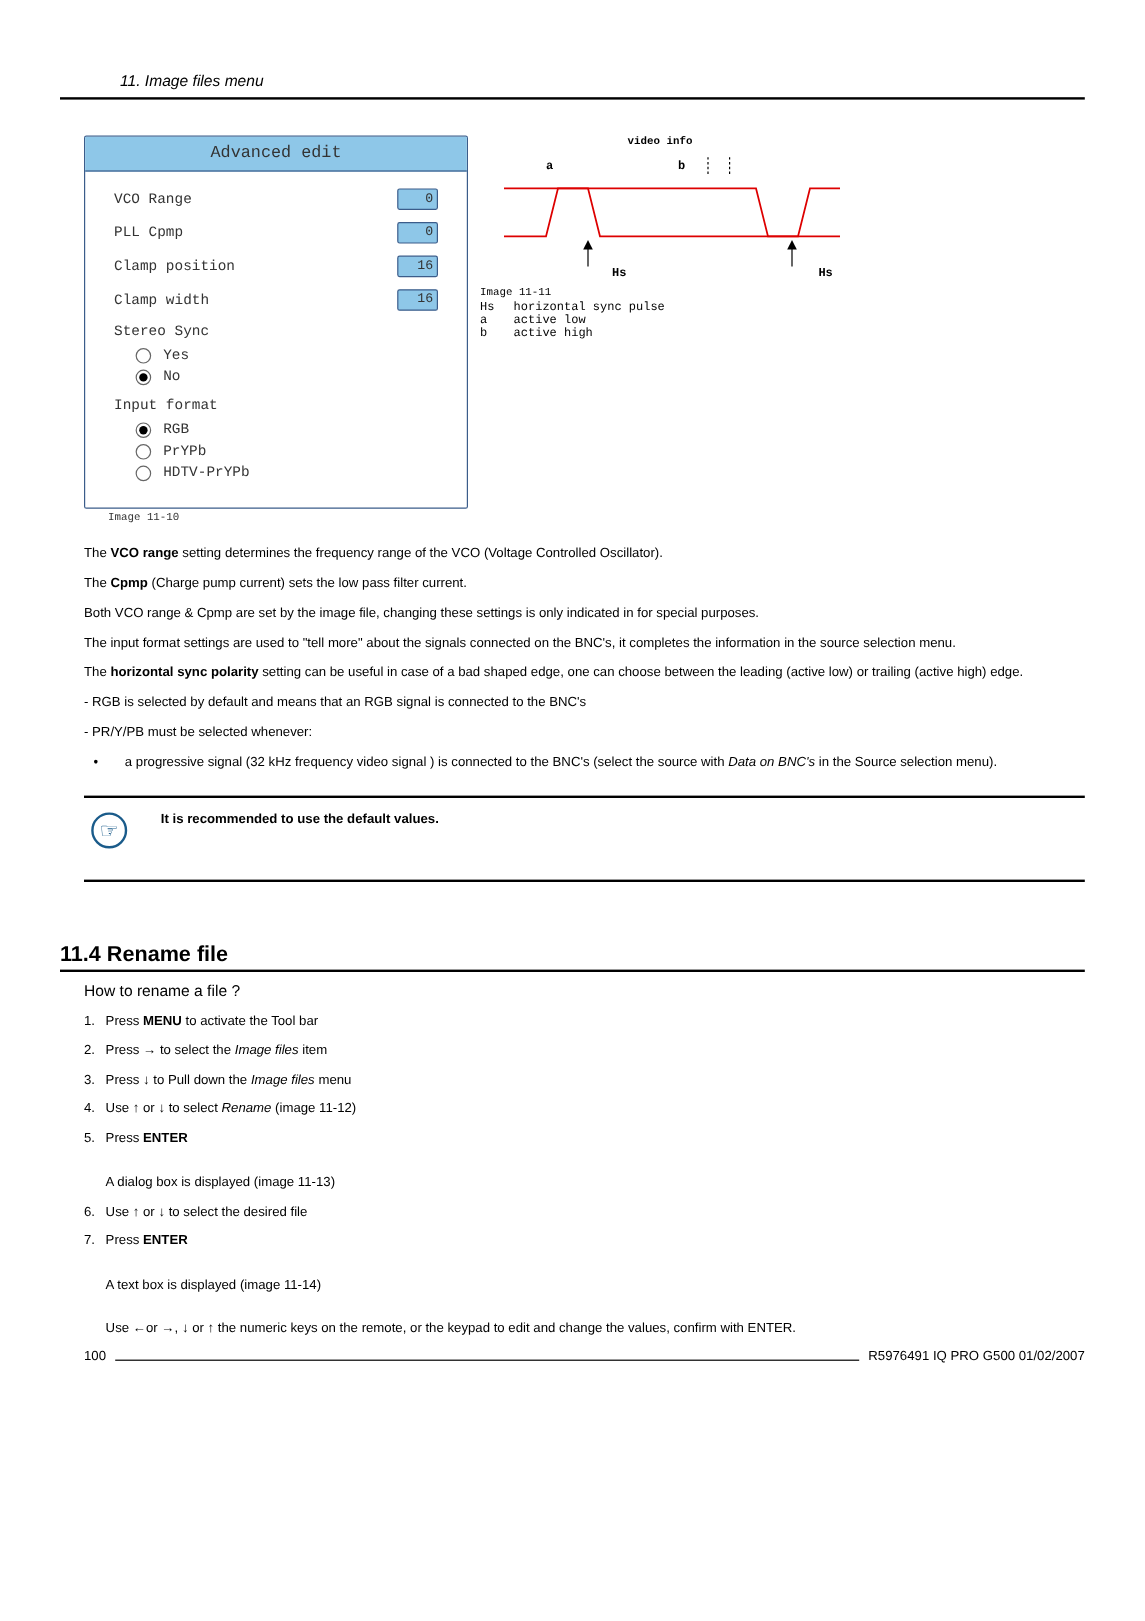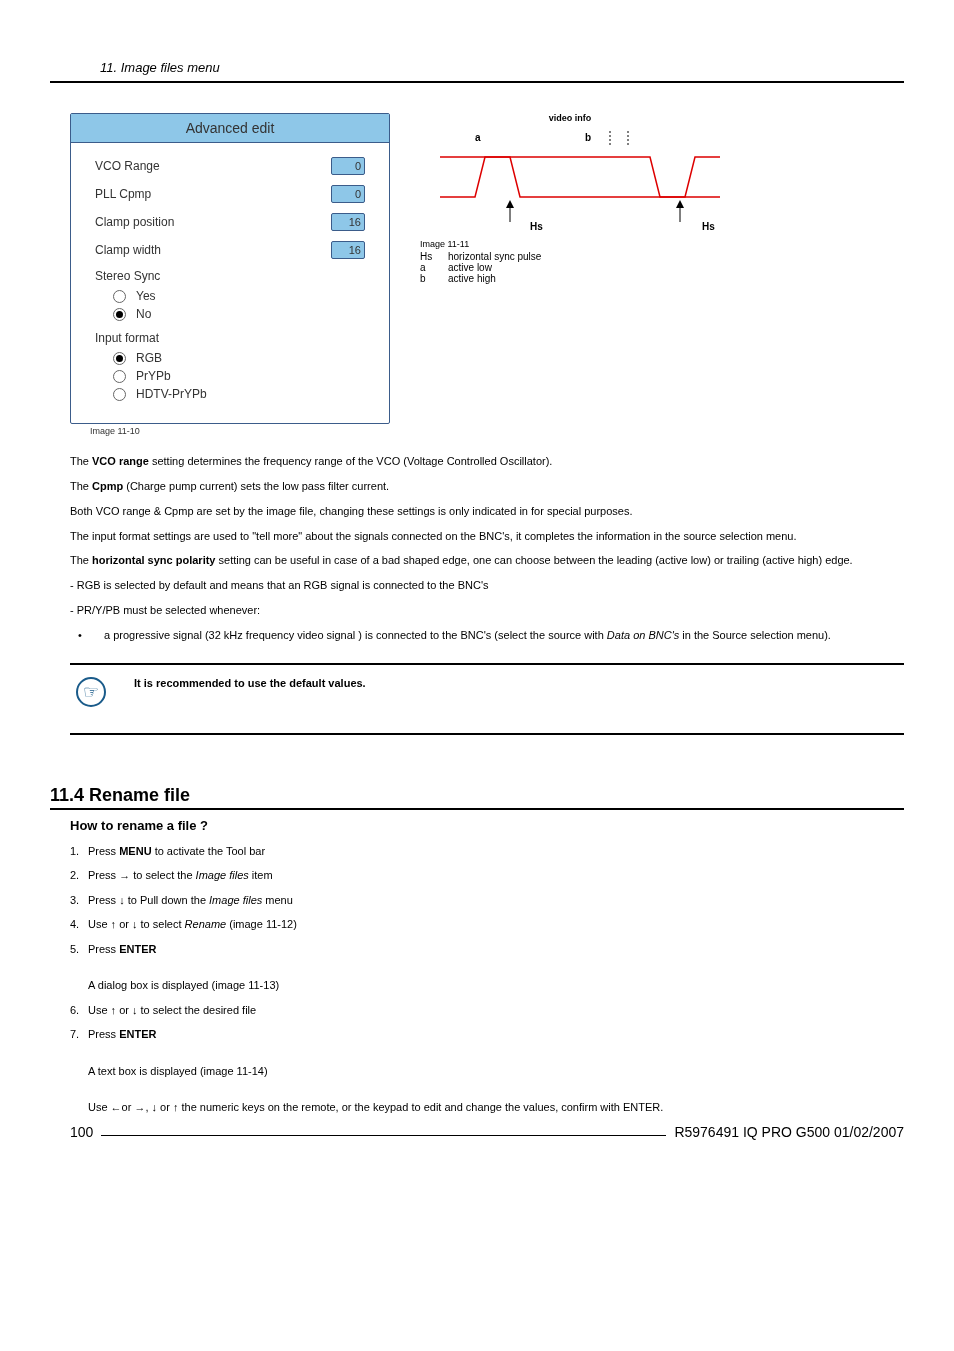--- a/index.html
+++ b/index.html
@@ -14,22 +14,22 @@
   .header-title {
     font-style: italic;
     font-size: 13px;
     border-bottom: 2px solid #000;
     padding-bottom: 6px;
     margin-bottom: 30px;
     padding-left: 50px;
   }
   .top-section {
     display: flex;
-    gap: 20px;
-    padding-left: 20px;
+    padding-left: 20px;
+    font-family: Liberation Mono, monospace;
   }
   .panel {
     border: 1px solid #3b5c8a;
     width: 320px;
     background: #fff;
     border-radius: 2px;
   }
   .panel-header {
     background: #8ec7e8;
     padding: 6px 0;
@@ -143,37 +143,37 @@
   .section-heading {
     font-size: 18px;
     font-weight: bold;
     margin-top: 50px;
     margin-bottom: 8px;
     border-bottom: 2px solid #000;
     padding-bottom: 2px;
   }
   .subheading {
     font-size: 13px;
-    font-weight: bold;
+    font-weight: normal;
     margin: 1px 0 10px 20px;
   }
   .steps {
     font-size: 11px;
     padding-left: 20px;
     line-height: 1.5;
   }
   .steps .step { margin-bottom: 8px; display: flex; }
   .steps .step .num { width: 18px; flex-shrink: 0; }
   .steps .step .txt { flex: 1; }
   .step-sub { margin-left: 18px; margin-top: 20px; margin-bottom: 8px; font-size: 11px; }
   .footer {
     display: flex;
     justify-content: space-between;
     align-items: center;
-    font-size: 14px;
+    font-size: 11px;
     padding-left: 20px;
   }
   .footer .line { flex:1; border-bottom: 1px solid #000; margin: 0 8px; position: relative; top: 4px; }
   .italic { font-style: italic; }
   .bold { font-weight: bold; }
   .justify { text-align: justify; }
 </style>
 </head>
 <body>
 

